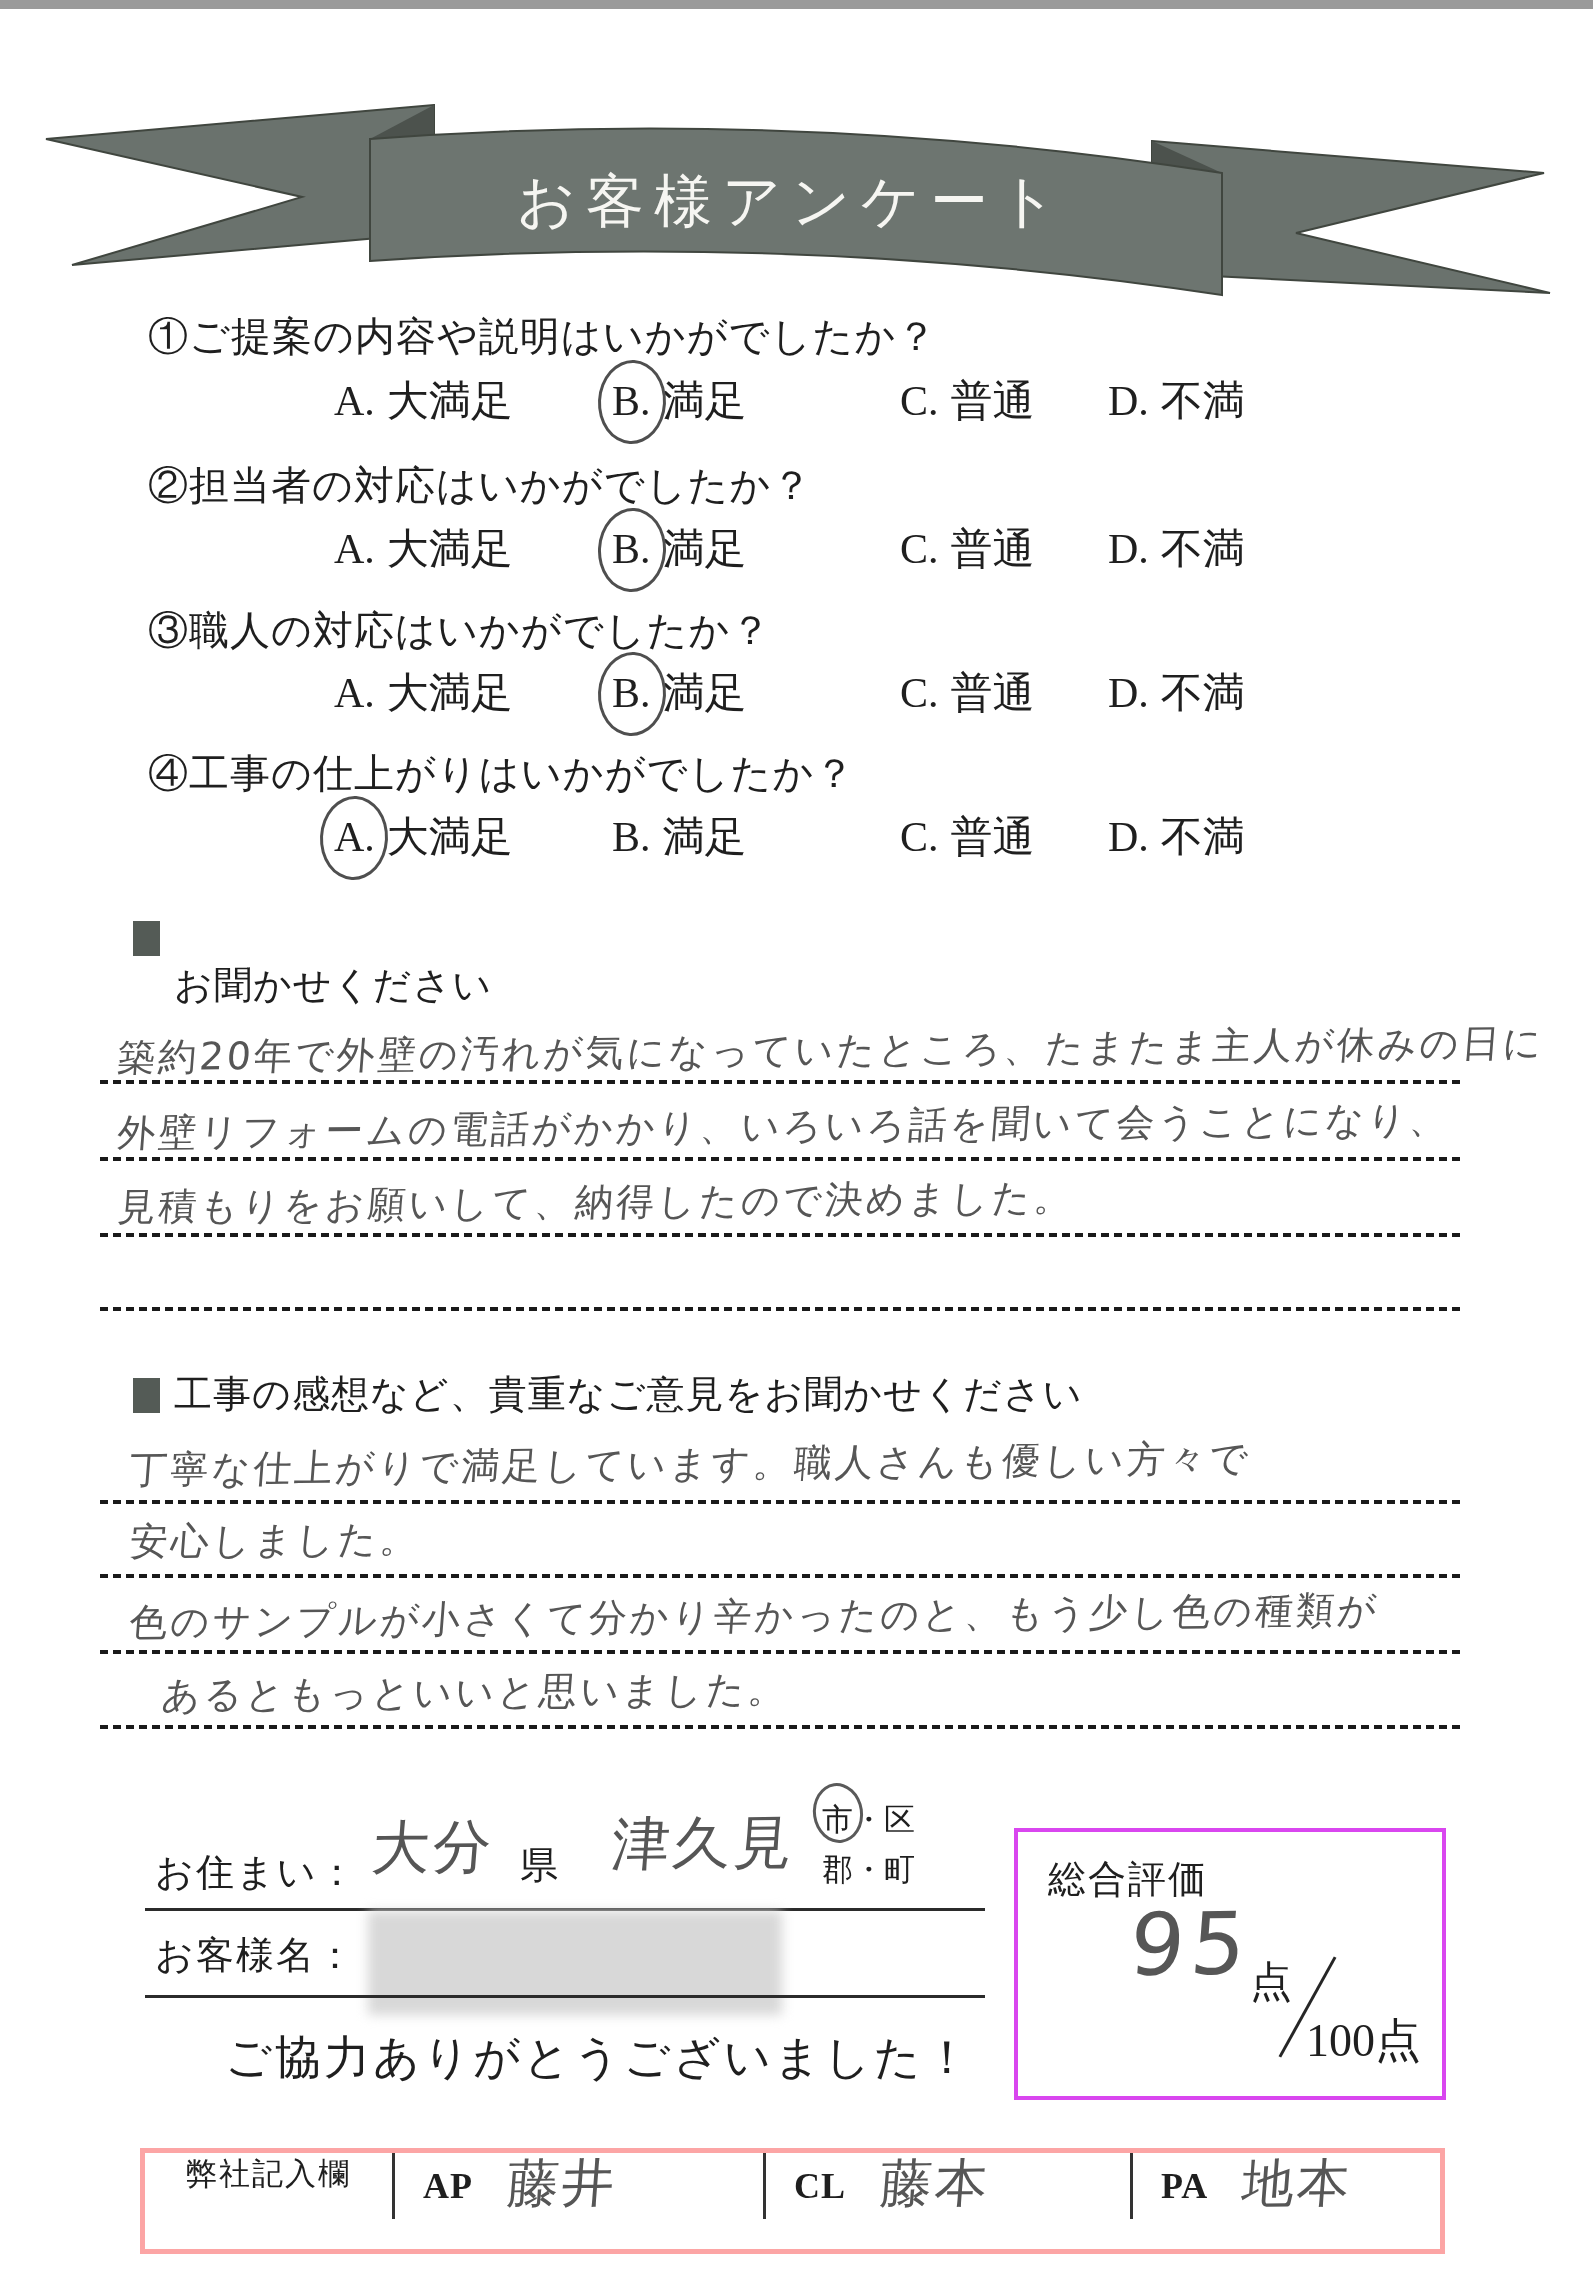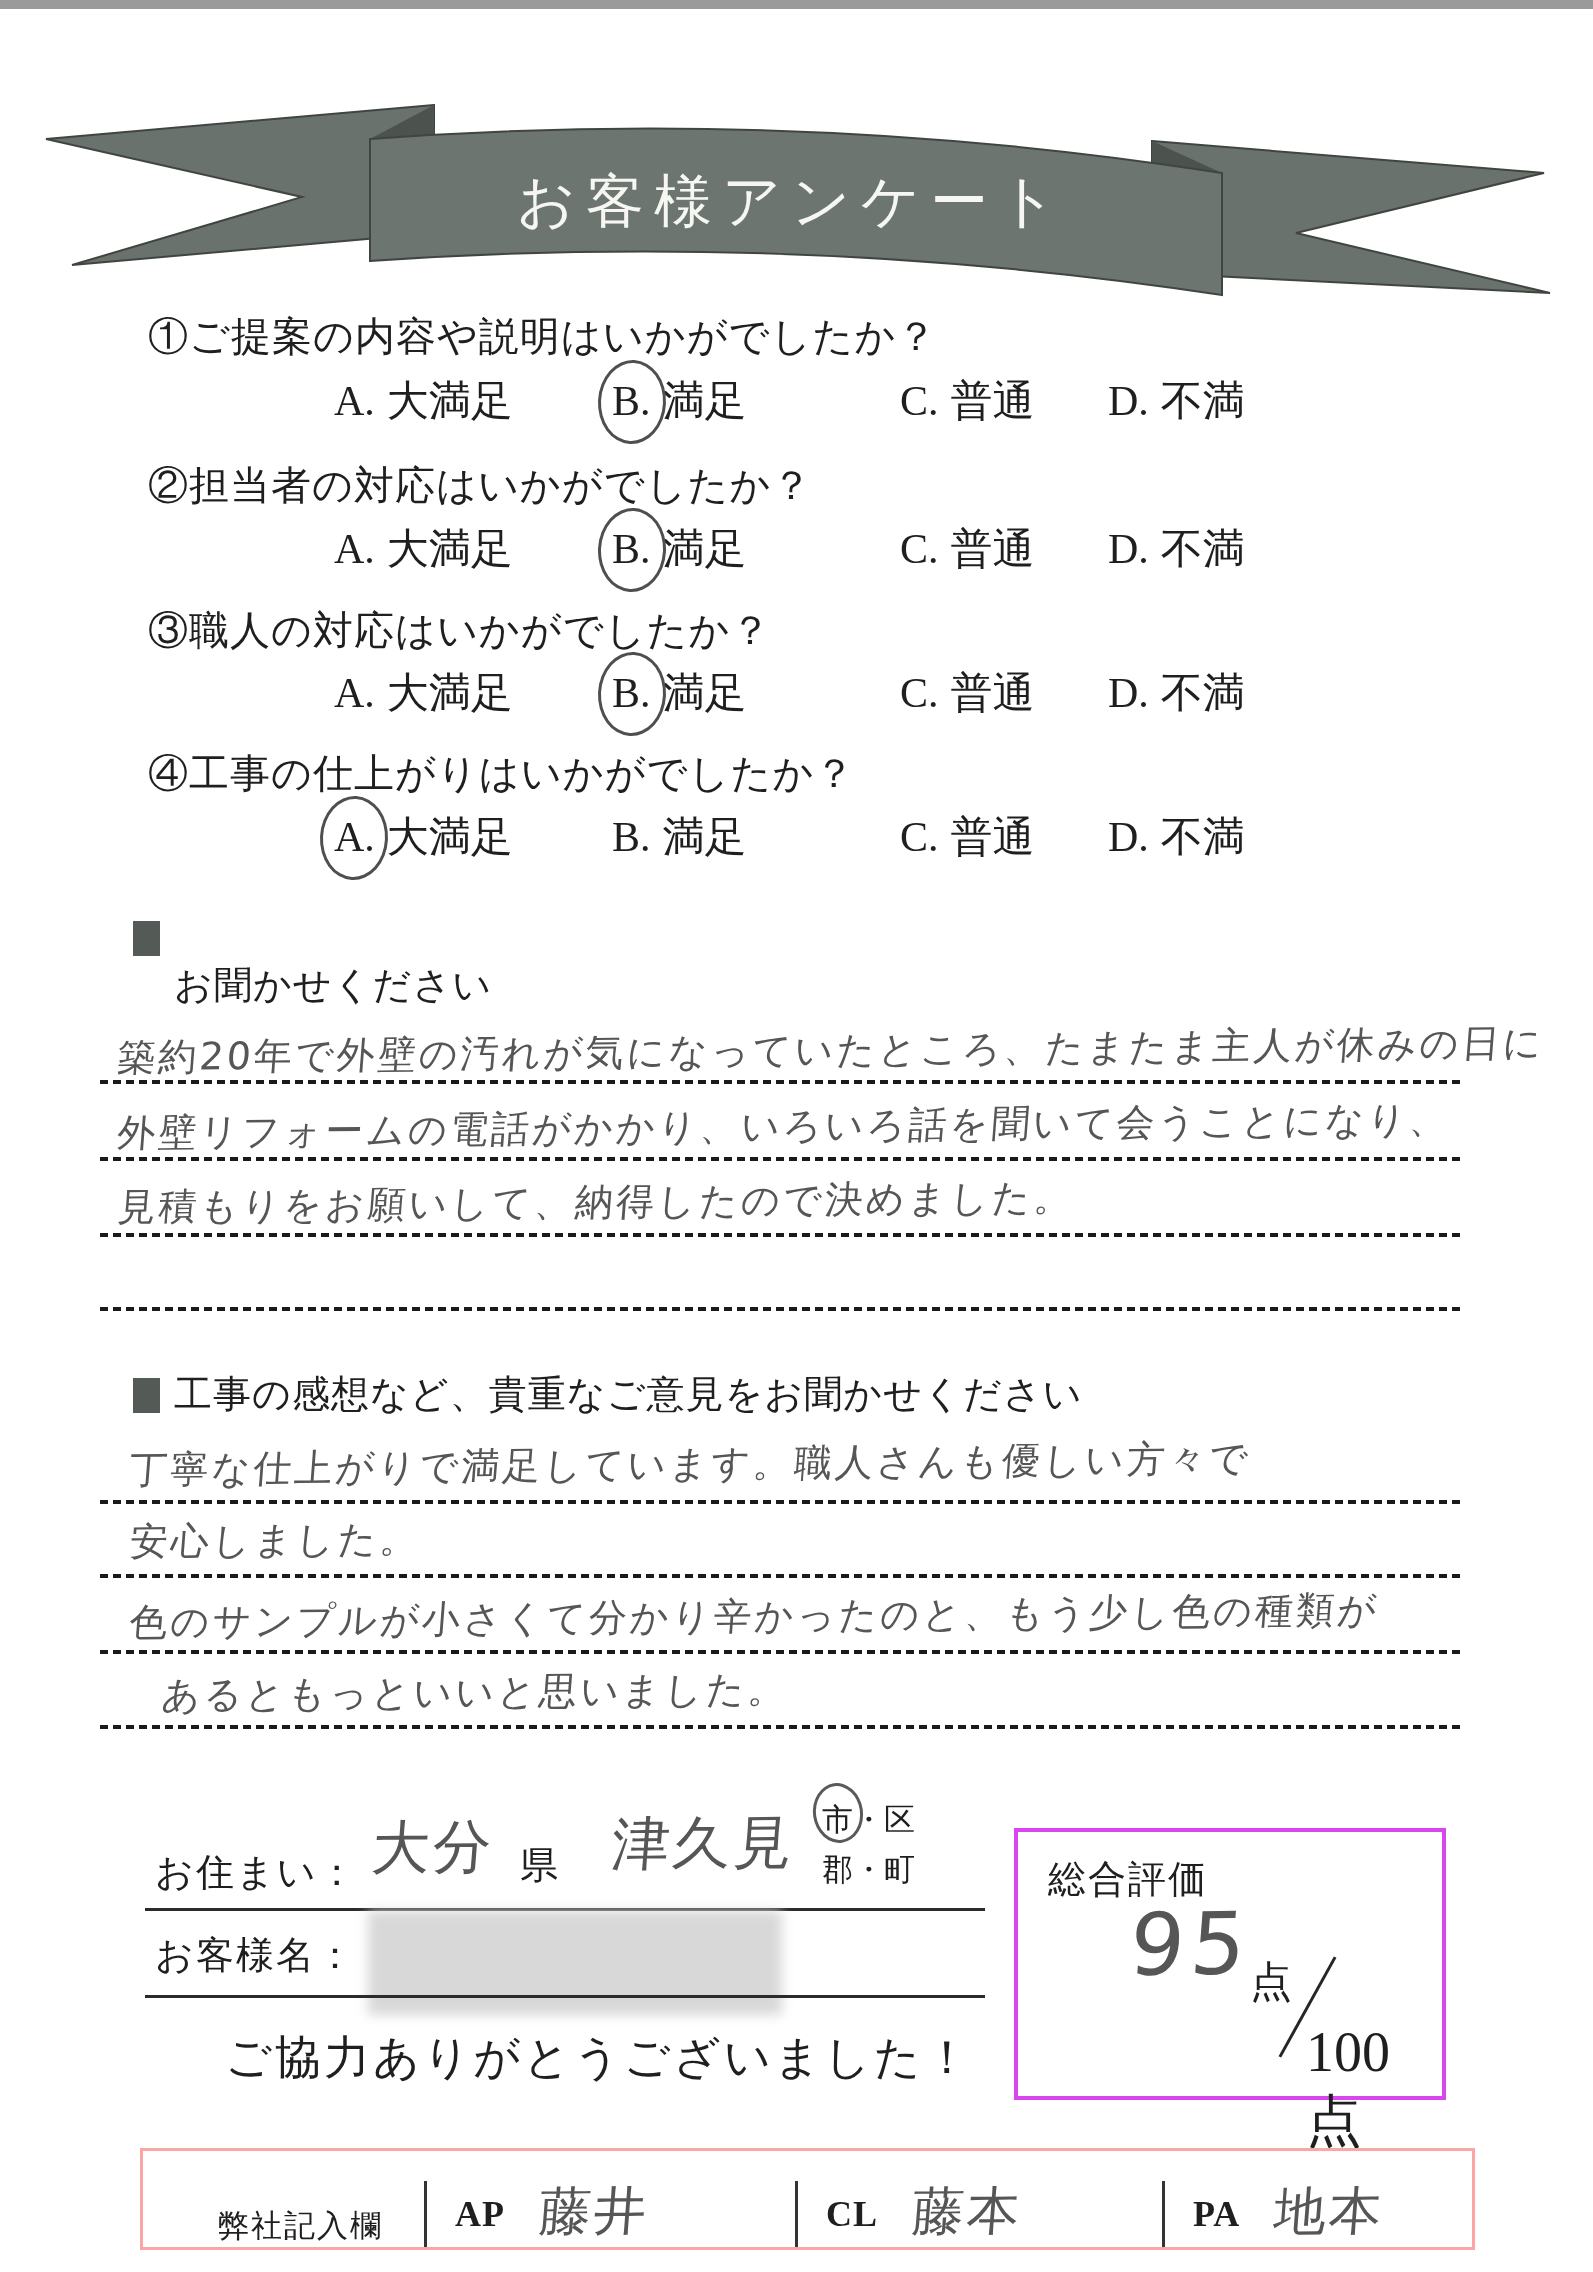--- a/index.html
+++ b/index.html
@@ -60,25 +60,25 @@
   .uline{position:absolute;height:3px;background:#2b2b2b;width:840px;left:145px;}
   .u1{top:1899px}.u2{top:1986px}
   .blur-box{position:absolute;left:368px;top:1902px;width:414px;height:104px;background:#d8d8d8;filter:blur(6px);}
   .thanks{position:absolute;left:225px;top:2018px;font-size:46px;letter-spacing:3px;white-space:nowrap;text-align:center;}
   
   .rating-box{position:absolute;left:1014px;top:1819px;width:424px;height:264px;border:4px solid #d946ef;}
   .rating-label{position:absolute;left:30px;top:22px;font-size:38px;letter-spacing:2px;}
   .rating-score{position:absolute;left:112px;top:62px;font-size:86px;letter-spacing:6px;}
   .rating-unit{position:absolute;left:232px;top:122px;font-size:42px;}
   .rating-slash{position:absolute;left:288px;top:118px;width:3px;height:114px;background:#262626;transform:rotate(29deg);}
-  .rating-max{position:absolute;left:288px;top:188px;font-size:56px;}
+  .rating-max{position:absolute;left:288px;top:178px;font-size:46px;}
   
   .office-table{
     position:absolute;left:140px;top:2139px;width:1295px;height:96px;
-    border:3px solid #fca5a5;display:flex;align-items:flex-end;padding-left:34px;
+    border:5px solid #fca5a5;display:flex;align-items:flex-start;
   }
   .oc{position:relative;display:flex;align-items:center;}
   .oc1{width:247px;justify-content:center;font-size:31px;letter-spacing:2px;}
   .oc2,.oc3,.oc4{border-left:3px solid #333;padding-left:28px;}
   .oc2{width:340px}.oc3{width:336px}.oc4{flex:1}
   .oc-code{font-size:36px;letter-spacing:1px;font-weight:bold;}
   .oc-name{font-size:52px;margin-left:34px;margin-top:-4px;}
 </style>
 </head>
 <body>

